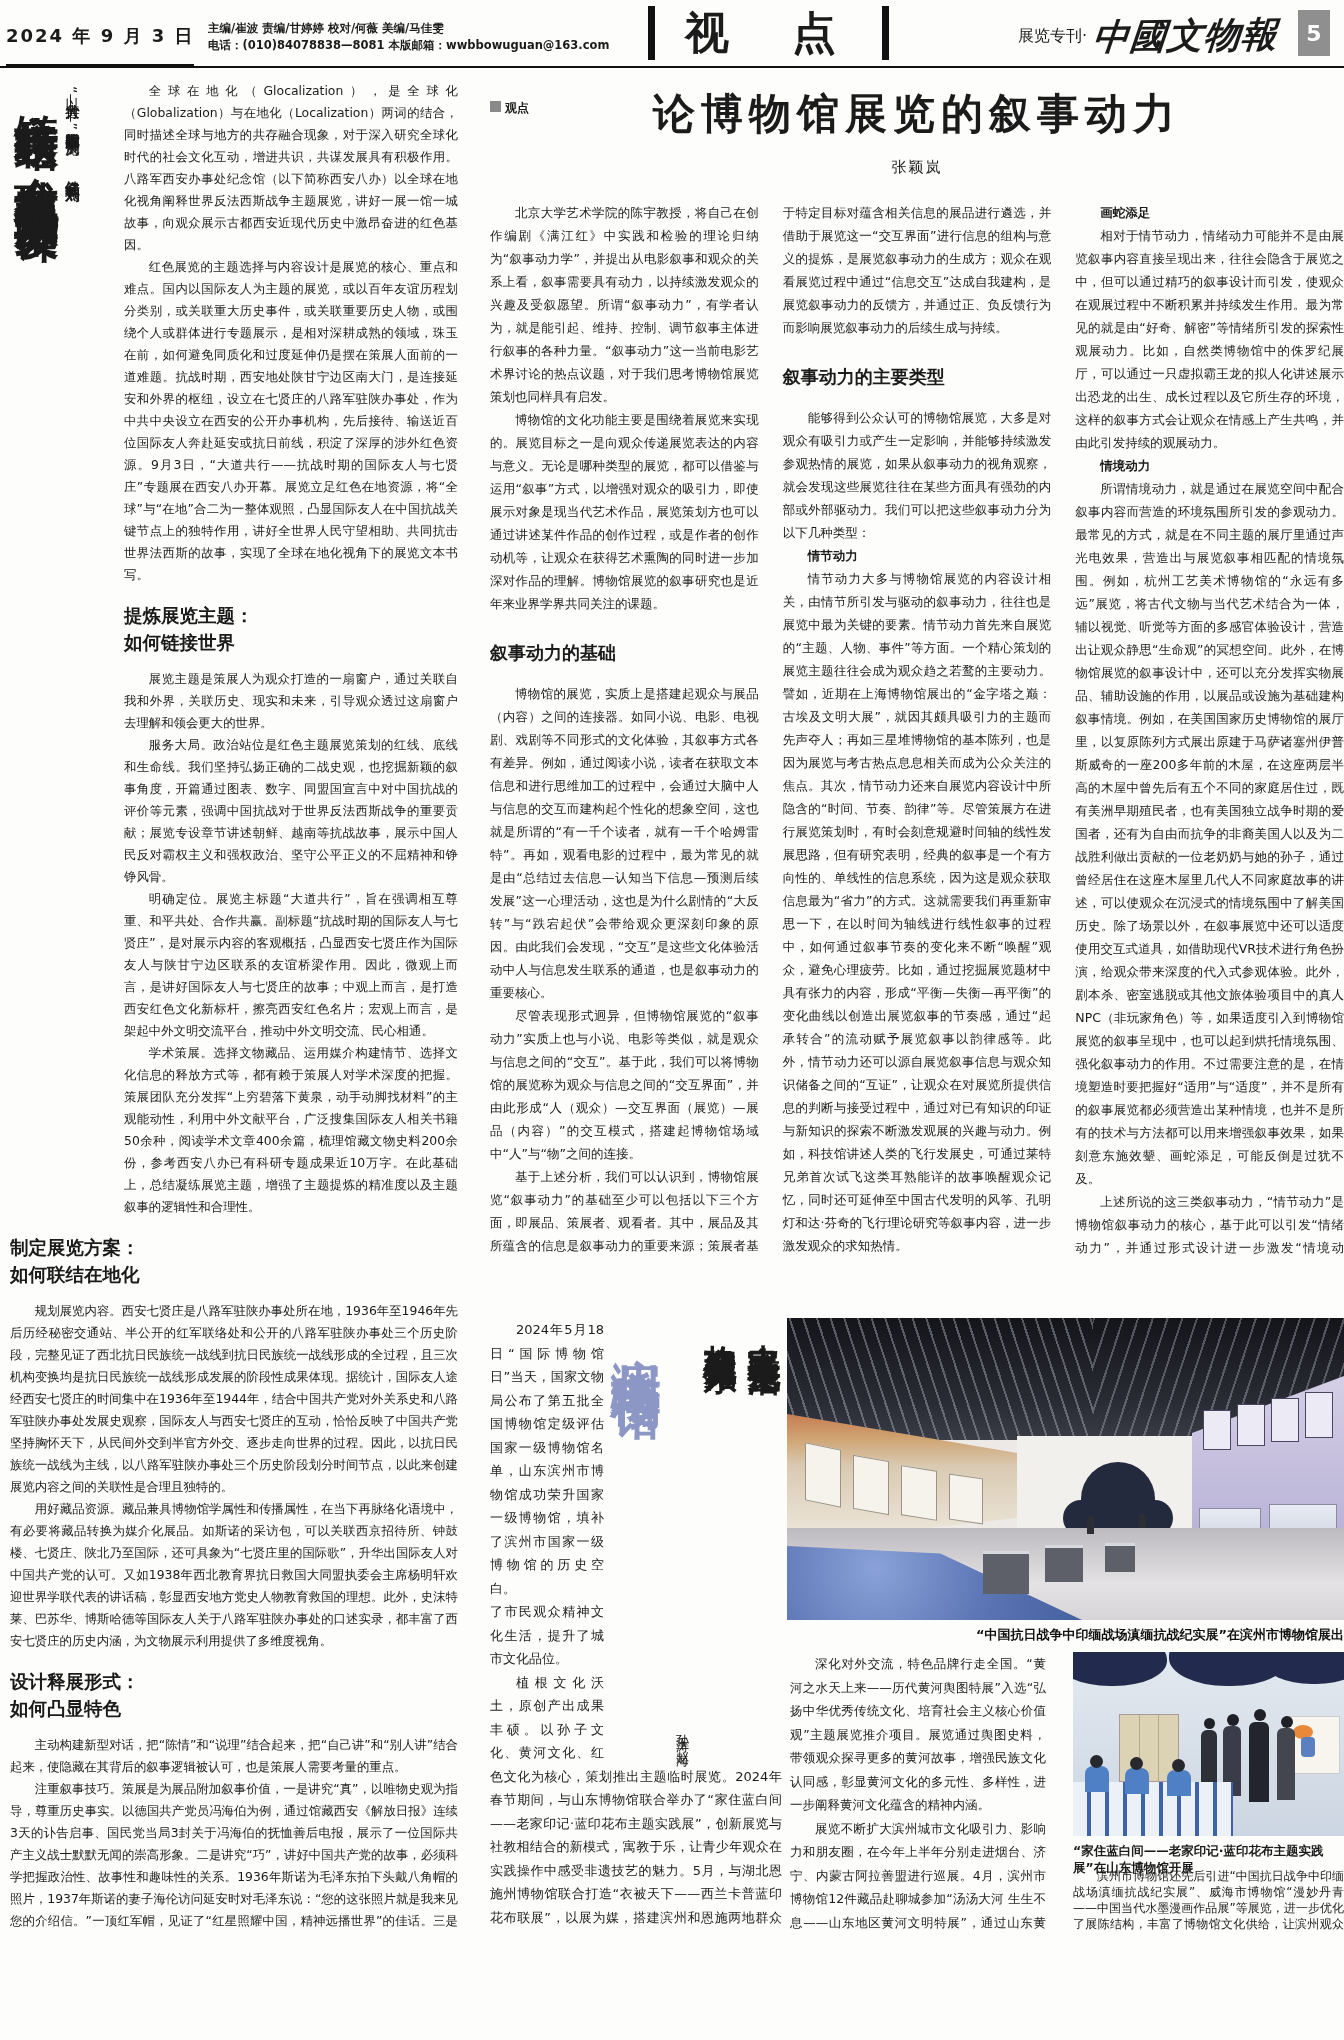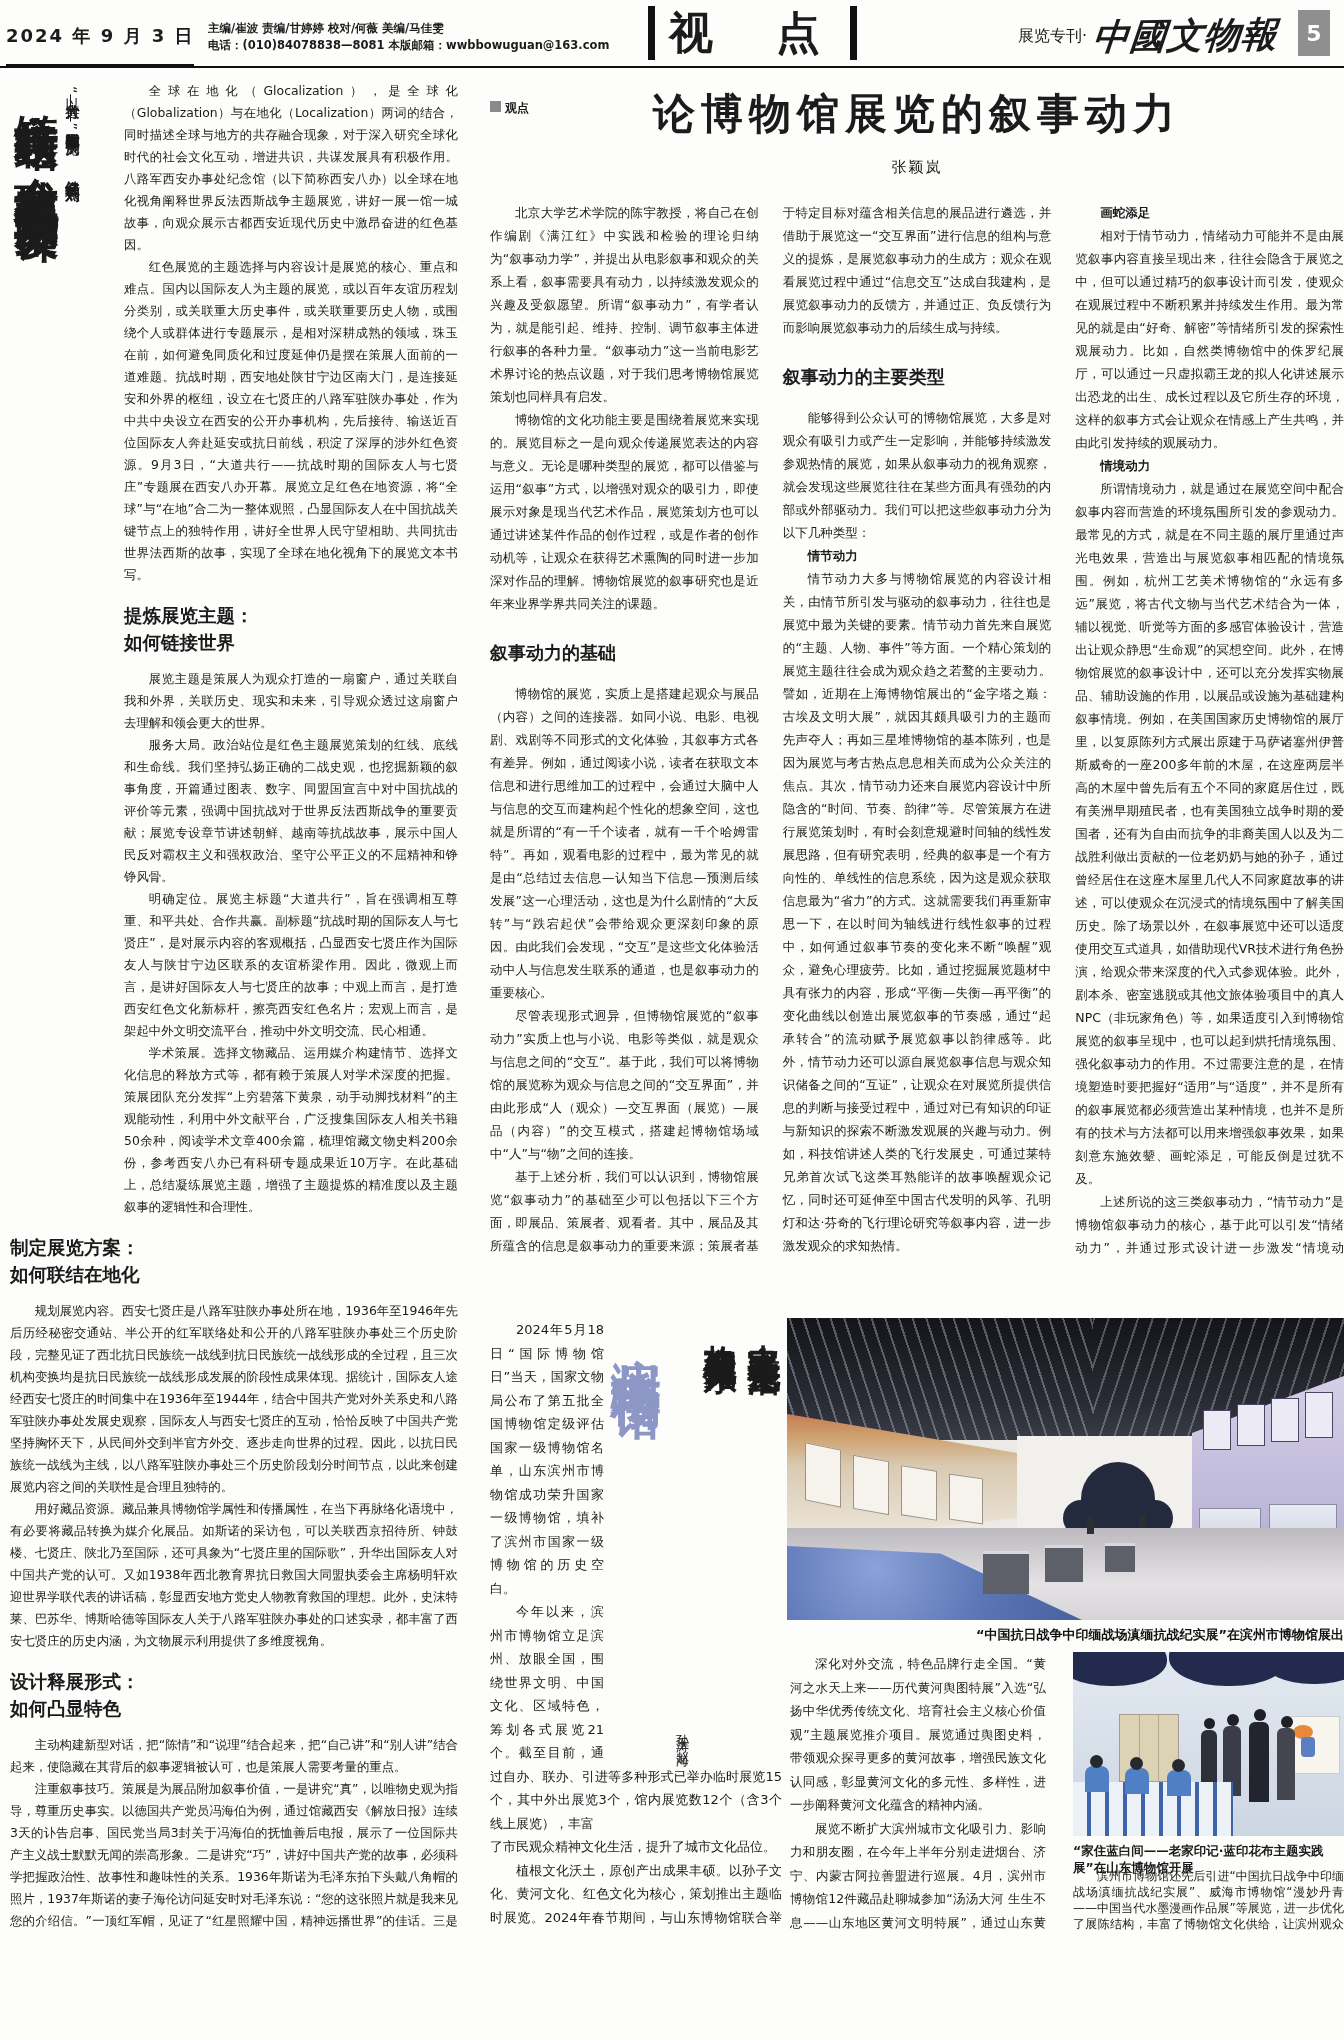--- a/index.html
+++ b/index.html
@@ -4,21 +4,21 @@
 <style>
   html,body{margin:0;padding:0;}
   body{width:1344px;height:2040px;position:relative;background:#fdfdfb;color:#1b1b1b;
        font-family:"DejaVu Sans","Liberation Sans",sans-serif;overflow:hidden;}
 
   
   #header{position:absolute;left:0;top:0;width:1344px;height:66px;}
   .hdr-date{position:absolute;left:6px;top:24px;font-size:18px;font-weight:bold;letter-spacing:2px;
             border-bottom:2px solid #111;padding-bottom:16px;}
   .hdr-meta{position:absolute;left:208px;top:20px;font-size:11.5px;font-weight:bold;line-height:17px;}
-  .vp-box{position:absolute;left:648px;top:4px;height:58px;display:flex;align-items:center;gap:4px;}
+  .vp-box{position:absolute;left:648px;top:4px;height:58px;display:flex;align-items:center;gap:20px;}
   .vp-bar{width:7px;height:54px;background:#111;}
   .vp-title{font-size:44px;font-weight:bold;letter-spacing:26px;font-family:"Liberation Serif",serif;
             white-space:nowrap;padding-left:10px;}
   .masthead{position:absolute;right:66px;top:12px;display:flex;align-items:center;gap:6px;}
   .masthead-prefix{font-size:16px;font-weight:normal;}
   .masthead-name{font-size:36px;font-weight:bold;font-style:italic;font-family:"Liberation Serif","DejaVu Serif",serif;
                  transform:skewX(-6deg) rotate(-1deg);letter-spacing:1px;}
   .page-badge{position:absolute;right:14px;top:10px;width:32px;height:46px;background:#8f8f8f;color:#fff;
               font-size:22px;font-weight:bold;display:flex;align-items:center;justify-content:center;}
   #header-rule{position:absolute;left:0;top:66px;width:1344px;height:2px;background:#111;}
@@ -229,21 +229,20 @@
 <div id="caption1" class="caption">“中国抗日战争中印缅战场滇缅抗战纪实展”在滨州市博物馆展出</div>
 
 <div id="binzhou-left">
   <div id="binzhou-title">
     <div class="bz-blue">滨州市博物馆</div>
     <div class="bz-authors">孙玉涛 赵海</div>
     <div class="bz-t">构建多样化展览体系</div>
     <div class="bz-t">丰富人民群众文化生活</div>
   </div>
   <p>2024年5月18日“国际博物馆日”当天，国家文物局公布了第五批全国博物馆定级评估国家一级博物馆名单，山东滨州市博物馆成功荣升国家一级博物馆，填补了滨州市国家一级博物馆的历史空白。</p>
-  <p>今年以来，滨州市博物馆立足滨州、放眼全国，围绕世界文明、中国文化、区域特色，筹划各式展览21个。截至目前，通过自办、联办、引进等多种形式已举办临时展览15个，其中外出展览3个，馆内展览数12个（含3个线上展览），丰富</p>
   <p class="cont">了市民观众精神文化生活，提升了城市文化品位。</p>
   <p>植根文化沃土，原创产出成果丰硕。以孙子文化、黄河文化、红色文化为核心，策划推出主题临时展览。2024年春节期间，与山东博物馆联合举办了“家住蓝白间——老家印记·蓝印花布主题实践展”，创新展览与社教相结合的新模式，寓教于乐，让青少年观众在实践操作中感受非遗技艺的魅力。5月，与湖北恩施州博物馆联合打造“衣被天下——西兰卡普蓝印花布联展”，以展为媒，搭建滨州和恩施两地群众文化交流沟通新平台，荣获山东省第七届全省十佳陈列展览优胜奖。</p>
 </div>
 <div id="binzhou-colb">
   <p>深化对外交流，特色品牌行走全国。“黄河之水天上来——历代黄河舆图特展”入选“弘扬中华优秀传统文化、培育社会主义核心价值观”主题展览推介项目。展览通过舆图史料，带领观众探寻更多的黄河故事，增强民族文化认同感，彰显黄河文化的多元性、多样性，进一步阐释黄河文化蕴含的精神内涵。</p>
   <p>展览不断扩大滨州城市文化吸引力、影响力和朋友圈，在今年上半年分别走进烟台、济宁、内蒙古阿拉善盟进行巡展。4月，滨州市博物馆12件藏品赴聊城参加“汤汤大河 生生不息——山东地区黄河文明特展”，通过山东黄河流域博物馆资源整合共享，实现黄河文化的传承传播。</p>
 </div>
 
 <div id="photo2">
   <div class="p2-cloud" style="left:-16px;top:-18px;width:110px;height:52px;"></div>

